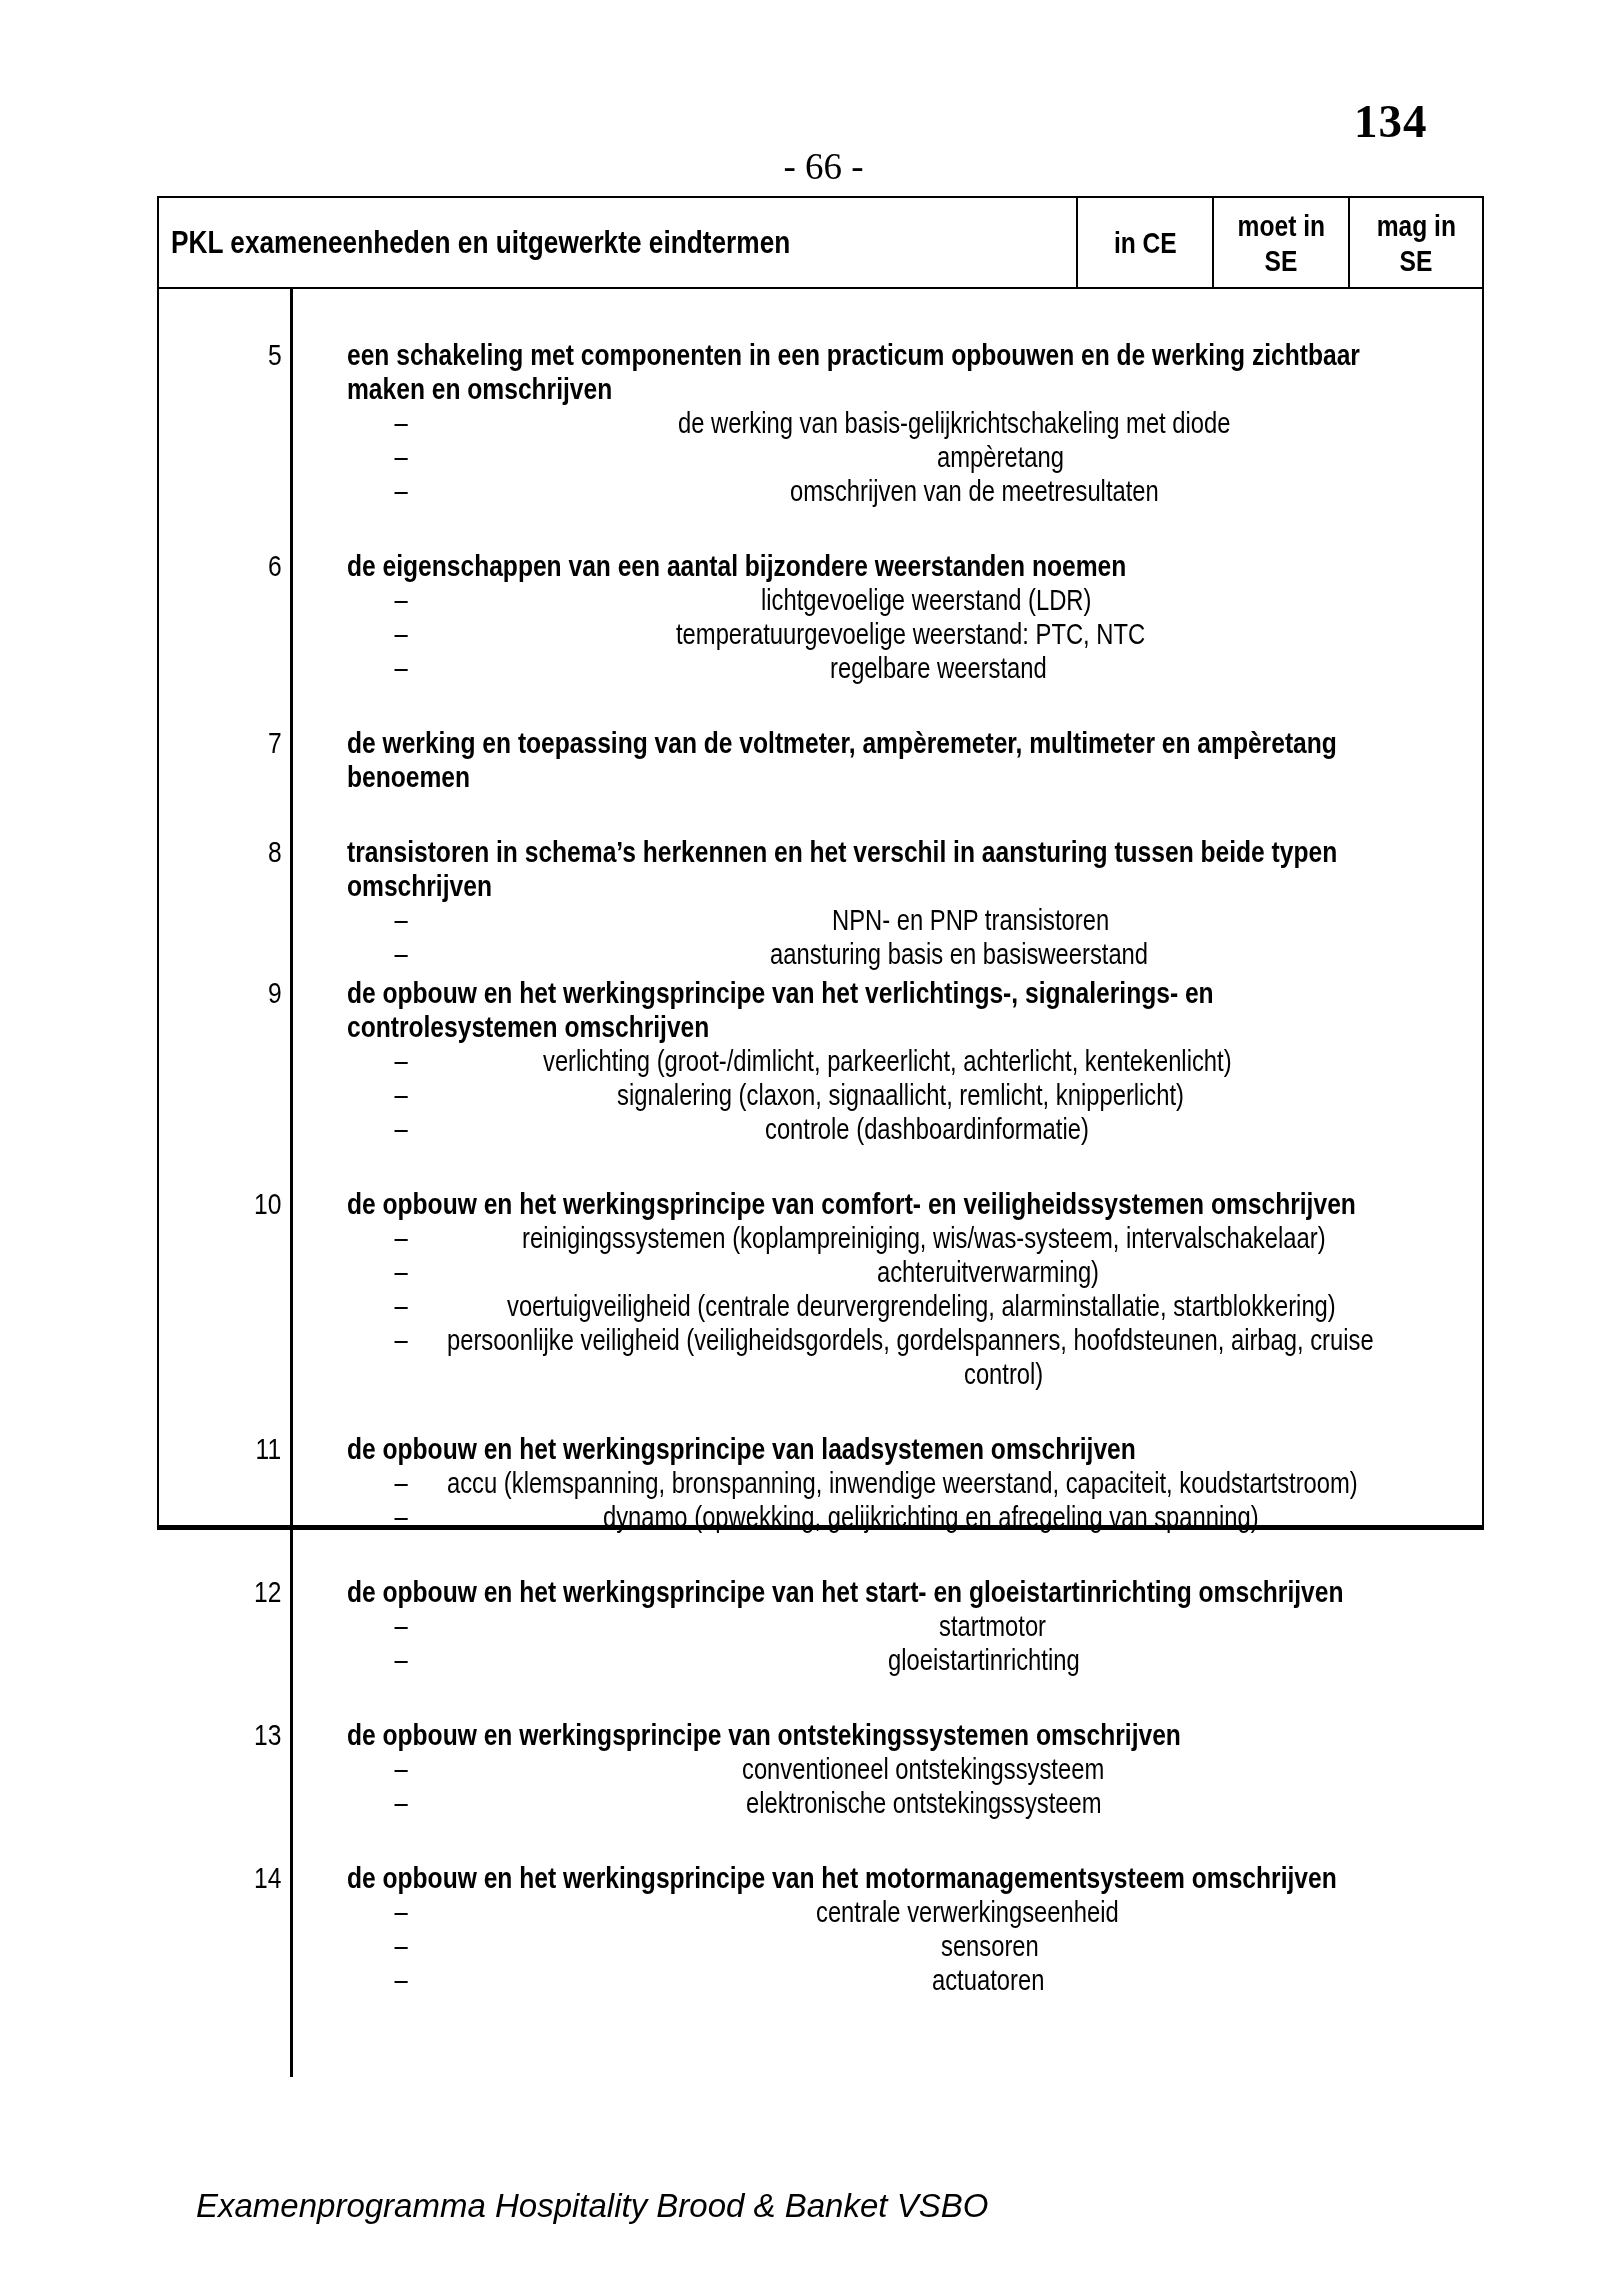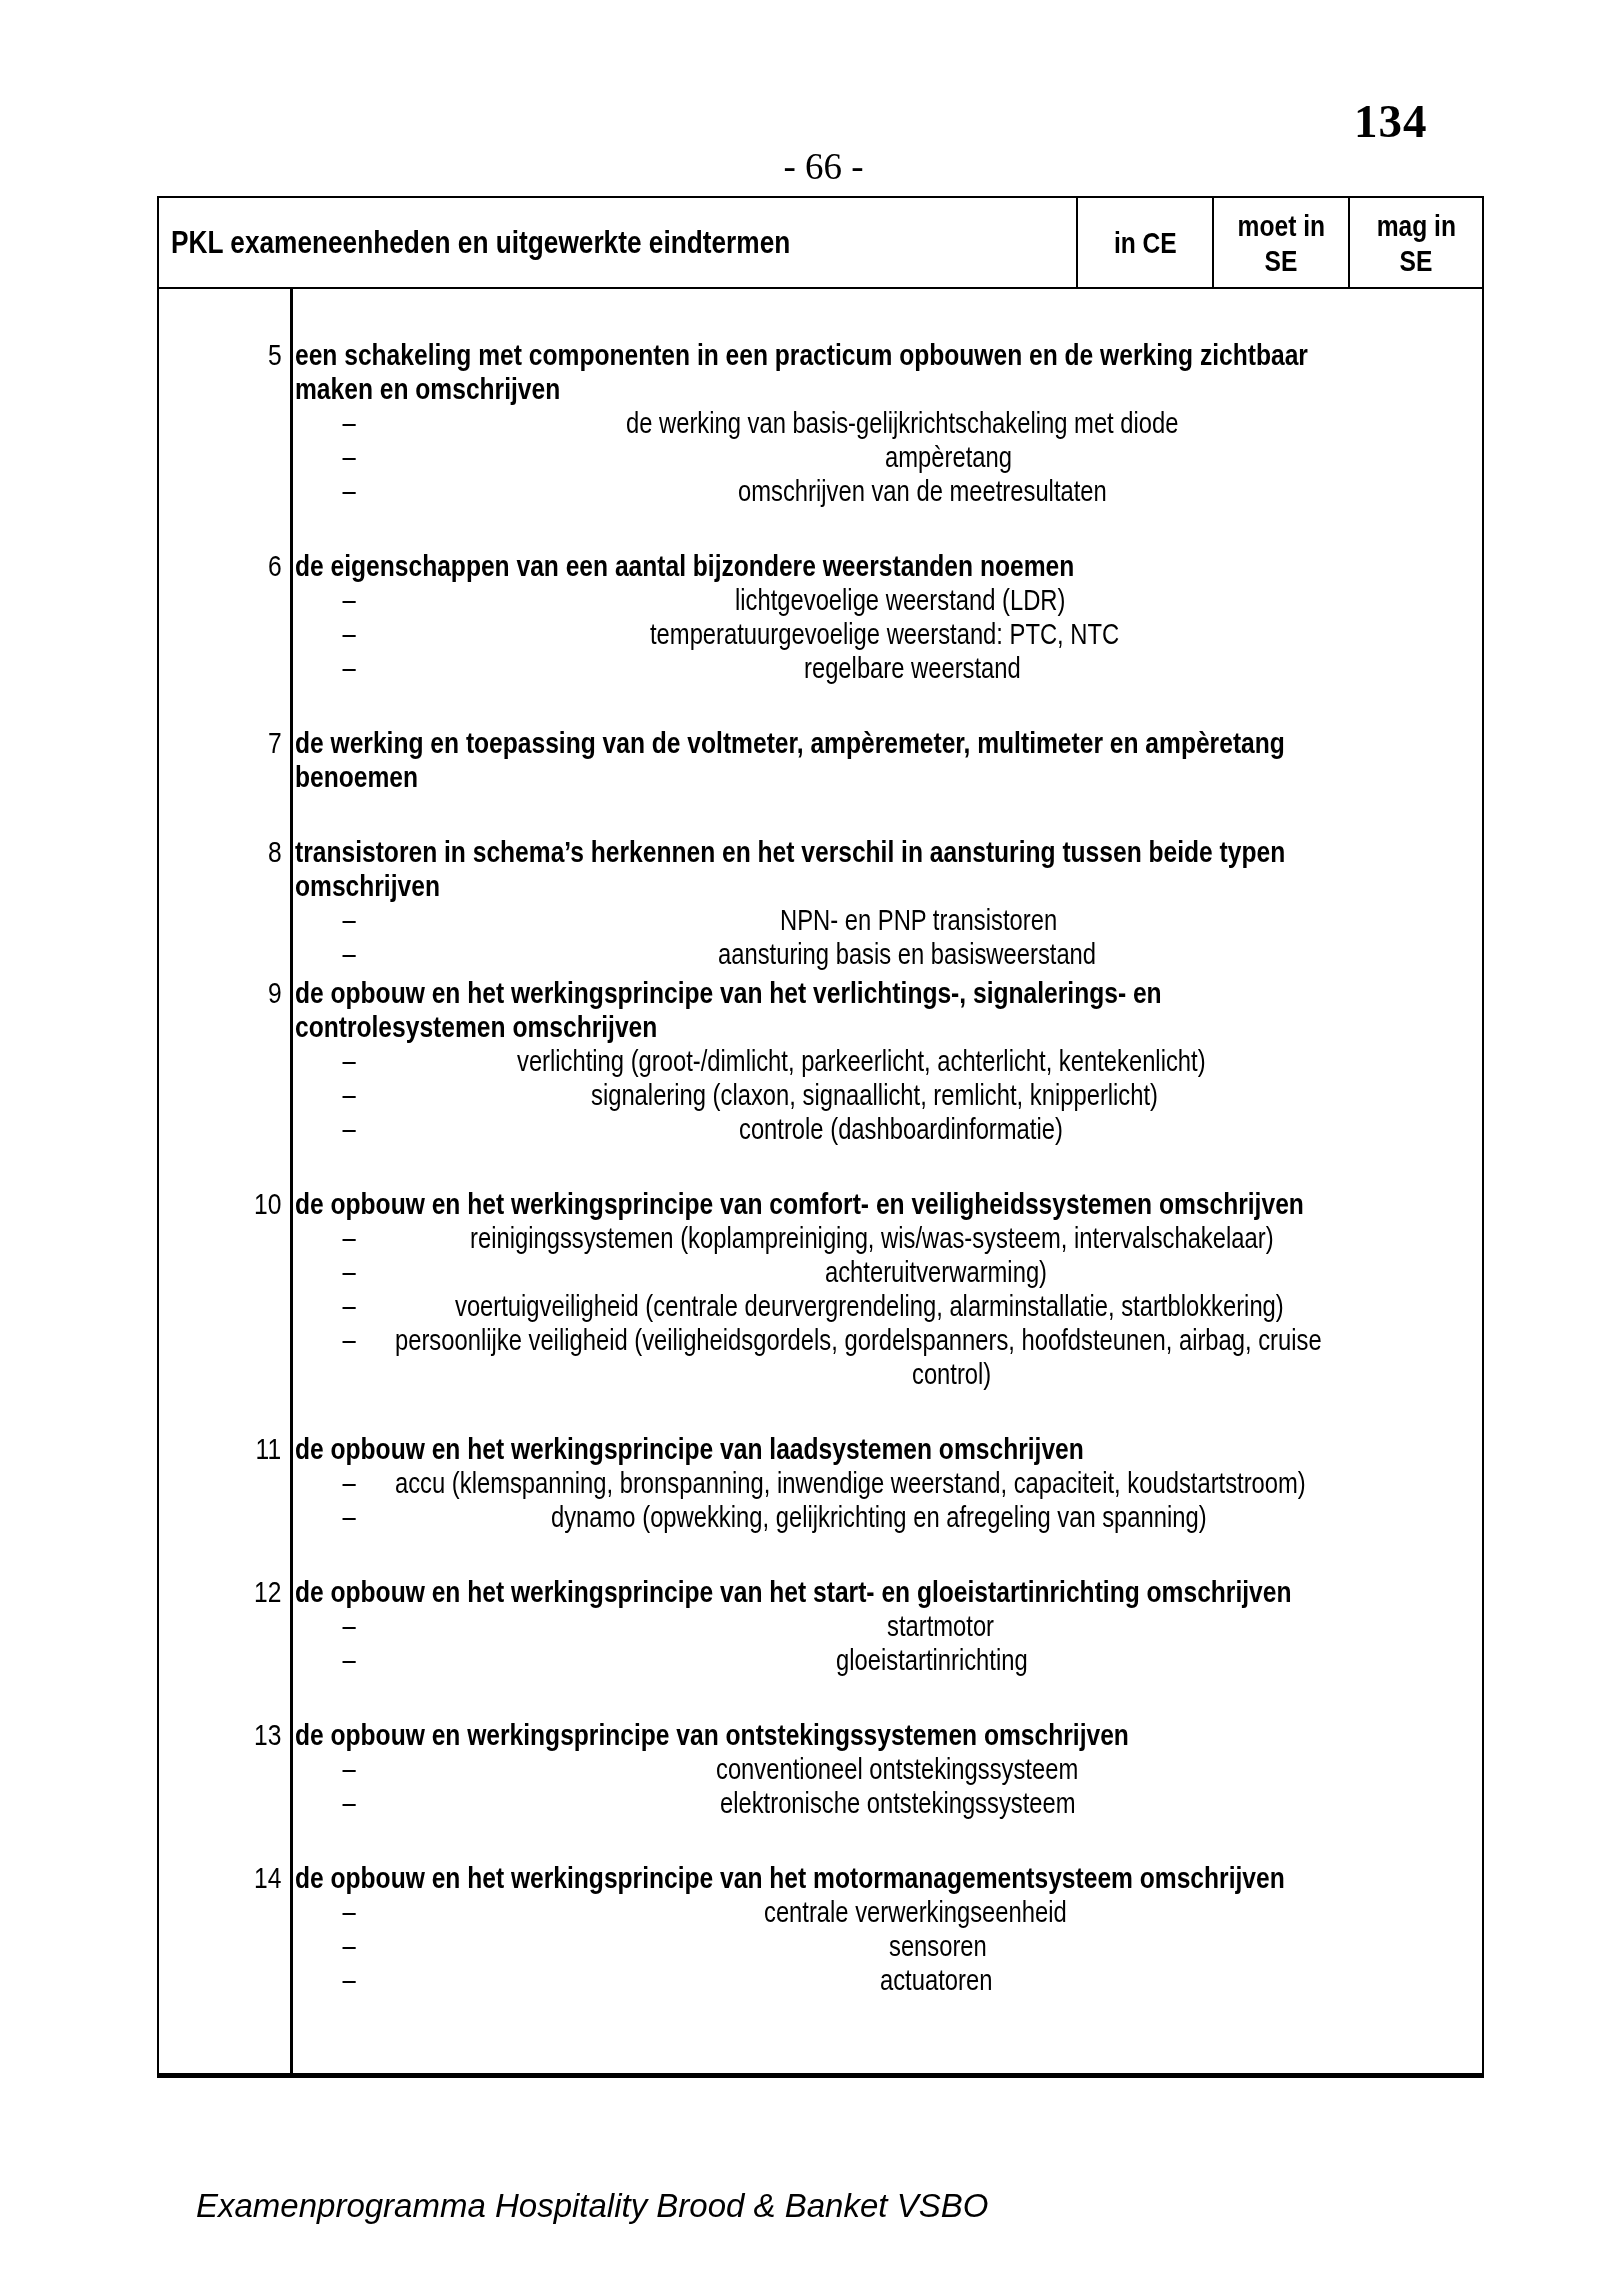--- a/index.html
+++ b/index.html
@@ -24,21 +24,21 @@
     position: absolute; left: 1354px; top: 96px;
     font-family: "Liberation Serif", serif;
     font-weight: bold;
     font-size: 47px; line-height: 51px;
     letter-spacing: 1px;
   }
 
   
   .exam-table {
     position: absolute; left: 157px; top: 196px;
-    width: 1327px; height: 1882px;
+    width: 1327px; height: 1334px;
     border: 2.9px solid #000;
     border-bottom-width: 5.9px;
     box-sizing: border-box;
     background: #fff;
   }
 
   
   .thead {
     display: flex; height: 91px;
     border-bottom: 2.9px solid #000;
@@ -83,22 +83,22 @@
   .item.tight { margin-top: 4.9px; }
   .inum {
     width: 134px; flex-shrink: 0;
     box-sizing: border-box;
     text-align: right; padding-right: 11.8px;
     font-size: 30px; line-height: 34px;
   }
   .inum .scx { transform-origin: 100% 0; }
   .itext {
     flex: 1;
-    padding-left: 2px; padding-right: 3.9px;
-    font-size: 29px; line-height: 34px;
+    padding-left: 23px; padding-right: 3.9px;
+    font-size: 29px; line-height: 34px; margin-left: 31px;
   }
   .mline { font-weight: bold; font-size: 30px; line-height: 34px; }
   .mline .scx, .bline .scx { transform-origin: 0 0; }
   .bullet { display: flex; }
   .bdash {
     margin-left: 46px; width: 54px; flex-shrink: 0;
     line-height: 34px;
   }
   .btxt { flex: 1; text-align: center; }
   .bline { line-height: 34px; }

